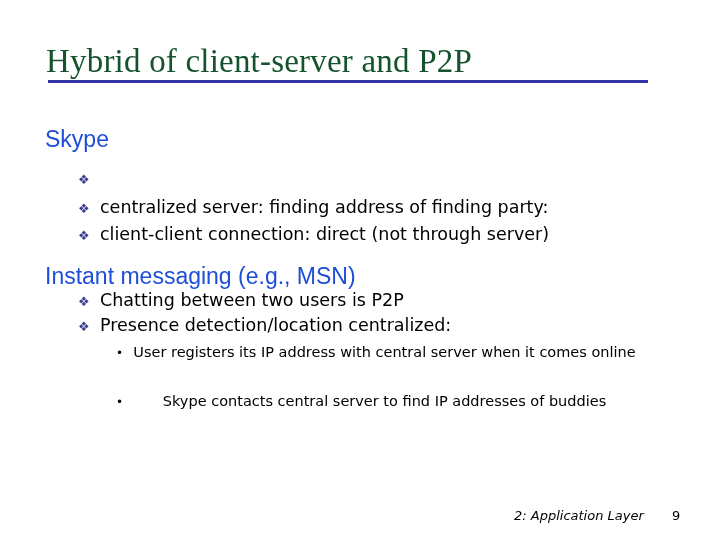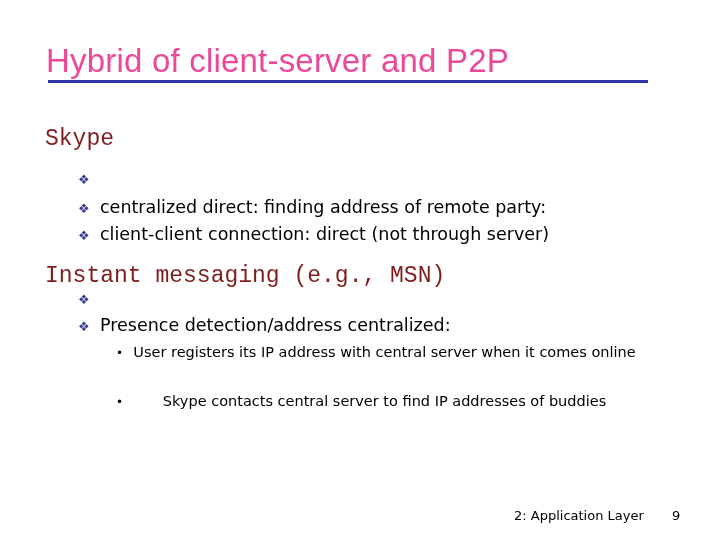--- a/index.html
+++ b/index.html
@@ -20,44 +20,44 @@
     inset: 0;
     background: #ffffff;
   }
 
   
   .slide-title {
     position: absolute;
     left: 46px;
     top: 42px;
     width: 620px;
-    font-family: Liberation Sans, sans-serif;
+    font-family: Liberation Serif, serif;
     font-size: 33px;
     line-height: 38px;
-    color: #ec4899;
+    color: #14532d;
     letter-spacing: 0.2px;
     white-space: nowrap;
   }
   .title-rule {
     position: absolute;
     left: 48px;
     top: 80px;
     width: 600px;
     height: 3px;
     background: #3333a8;
   }
 
   
   .section-heading {
     position: absolute;
     left: 45px;
-    font-family: Liberation Mono, monospace;
+    font-family: Liberation Sans, sans-serif;
     font-size: 23px;
     line-height: 27px;
-    color: #7f1d1d;
+    color: #1d4ed8;
     white-space: nowrap;
   }
   #heading-skype { top: 126px; }
   #heading-im    { top: 253px; margin-top: 10px; }
 
   
   .bullet-l2 {
     position: absolute;
     left: 78px;
     display: flex;
@@ -100,20 +100,21 @@
   
   .footer-label {
     position: absolute;
     left: 514px;
     top: 508px;
     font-family: "DejaVu Sans", sans-serif;
     font-size: 13px;
     line-height: 16px;
     color: #000000;
     white-space: nowrap;
+    font-style: italic;
   }
   .footer-number {
     position: absolute;
     left: 672px;
     top: 508px;
     font-family: "DejaVu Sans", sans-serif;
     font-size: 13px;
     line-height: 16px;
     color: #000000;
     white-space: nowrap;
@@ -128,37 +129,38 @@
   <div class="title-rule"></div>
 
   <div class="section-heading" id="heading-skype">Skype</div>
 
   <div class="bullet-l2" style="top:168px;">
     <span class="marker">❖</span>
   </div>
 
   <div class="bullet-l2" style="top:195px;">
     <span class="marker">❖</span>
-    <span class="btext">centralized direct: finding address of remote party:</span>
+    <span class="btext">centralized server: finding address of finding party:</span>
   </div>
 
   <div class="bullet-l2" style="top:222px;">
     <span class="marker">❖</span>
     <span class="btext">client-client connection: direct (not through server)</span>
   </div>
 
   <div class="section-heading" id="heading-im">Instant messaging (e.g., MSN)</div>
 
   <div class="bullet-l2" style="top:288px;">
     <span class="marker">❖</span>
+    <span class="btext">Chatting between two users is P2P</span>
   </div>
 
   <div class="bullet-l2" style="top:313px;">
     <span class="marker">❖</span>
-    <span class="btext">Presence detection/address centralized:</span>
+    <span class="btext">Presence detection/location centralized:</span>
   </div>
 
   <div class="bullet-l3" style="top:342px;">
     <span class="marker">•</span>
     <span class="btext">User registers its IP address with central server when it comes online</span>
   </div>
 
   <div class="bullet-l3" style="top:391px;">
     <span class="marker">•</span>
     <span class="btext">Skype contacts central server to find IP addresses of buddies</span>

